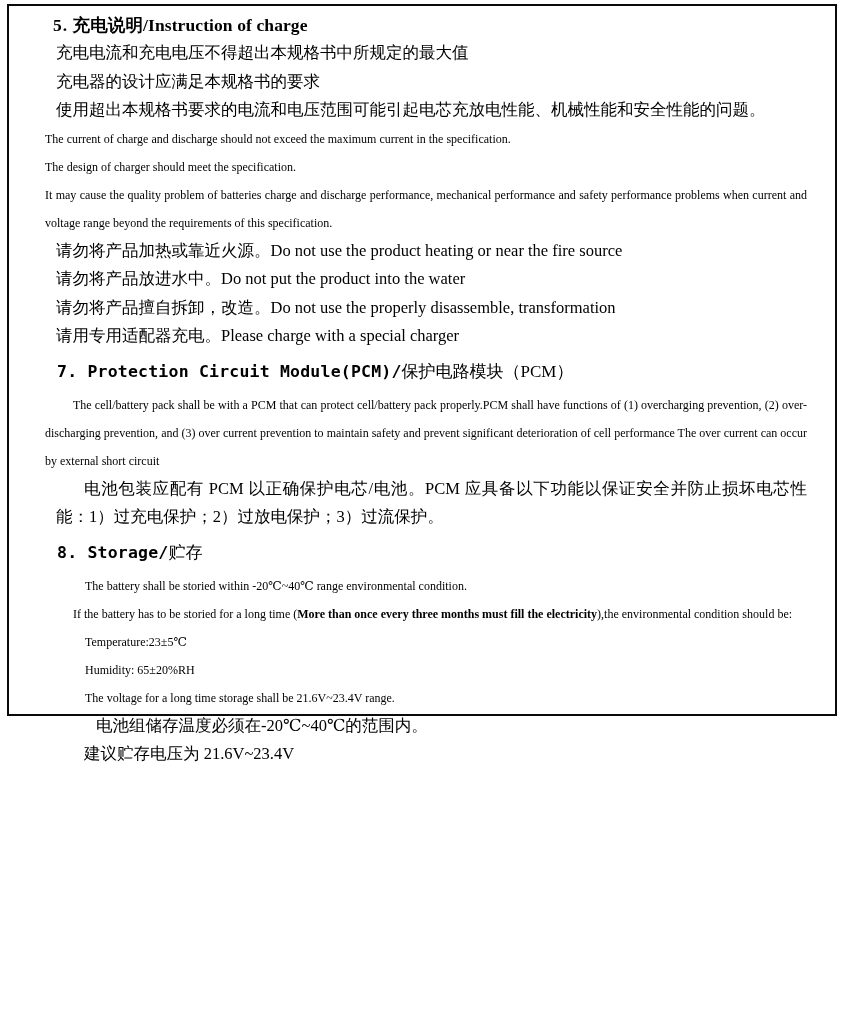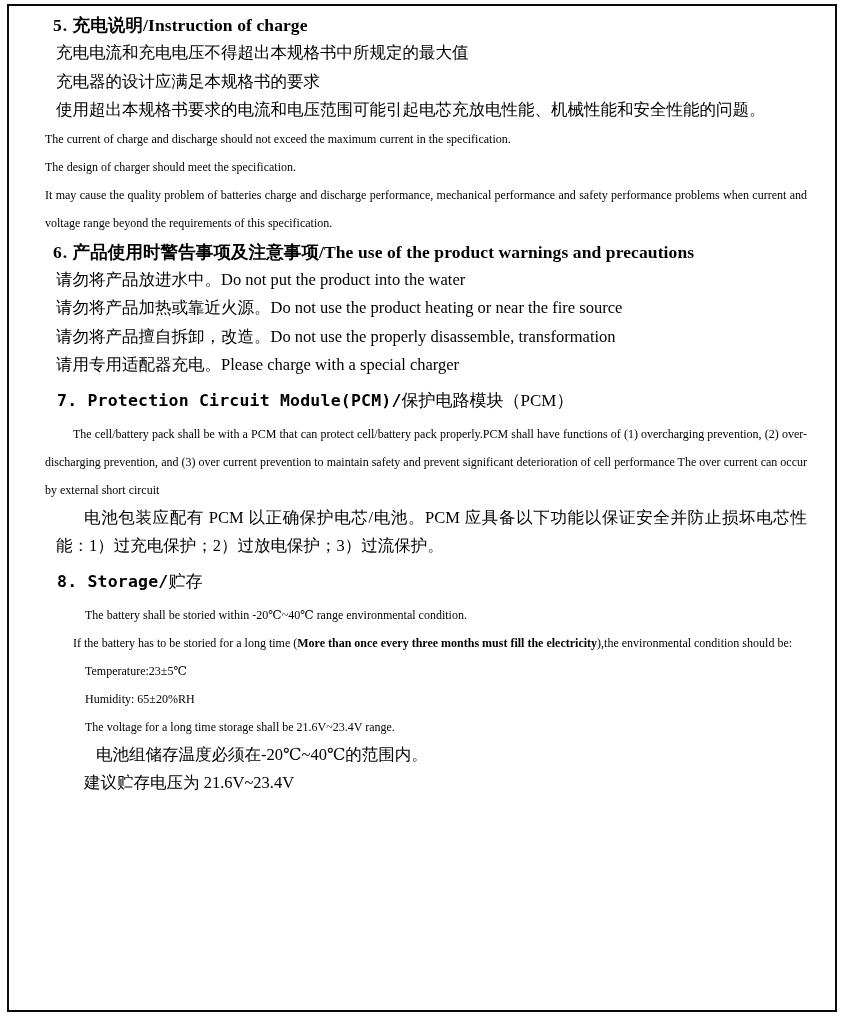--- a/index.html
+++ b/index.html
@@ -14,21 +14,21 @@
     color: #000000;
     overflow: hidden;
   }
 
   
   .page-frame {
     position: absolute;
     left: 7px;
     top: 4px;
     width: 830px;
-    height: 1008px;
+    height: 712px;
     border: 2px solid #0a0a0a;
     box-sizing: border-box;
     background: #ffffff;
   }
 
   .page-body {
     position: absolute;
     left: 36px;
     top: 4px;
     width: 762px;
@@ -99,24 +99,23 @@
 
       <p class="p p-cjk">充电电流和充电电压不得超出本规格书中所规定的最大值</p>
       <p class="p p-cjk">充电器的设计应满足本规格书的要求</p>
       <p class="p p-cjk">使用超出本规格书要求的电流和电压范围可能引起电芯充放电性能、机械性能和安全性能的问题。</p>
       <p class="p">The current of charge and discharge should not exceed the maximum current in the specification.</p>
       <p class="p">The design of charger should meet the specification.</p>
       <p class="p p-flow">It may cause the quality problem of batteries charge and discharge performance, mechanical performance and safety performance problems when current and voltage range beyond the requirements of this specification.</p>
     </div>
 
     <div>
-      <h2 class="h-serif"><span class="num">6.</span>&nbsp;<span>产品使用时警告事项及注意事项</span><span>/</span><span>The use of the product warnings and precautions</span></h2>
 
+      <p class="p p-cjk">请勿将产品加热或靠近火源。Do not use the product heating or near the fire source</p>
       <p class="p p-cjk">请勿将产品放进水中。Do not put the product into the water</p>
-      <p class="p p-cjk">请勿将产品加热或靠近火源。Do not use the product heating or near the fire source</p>
       <p class="p p-cjk">请勿将产品擅自拆卸，改造。Do not use the properly disassemble, transformation</p>
       <p class="p p-cjk">请用专用适配器充电。Please charge with a special charger</p>
     </div>
 
     <div>
       <h2 class="h-mono"><span class="mono-part">7.</span><span class="mono-part">&nbsp;</span><span class="mono-part">Protection Circuit Module(PCM)</span><span class="mono-part">/</span><span class="cjk-part">保护电路模块（PCM）</span></h2>
 
       <p class="p p-flow indent-1">The cell/battery pack shall be with a PCM that can protect cell/battery pack properly.PCM shall have functions of (1) overcharging prevention, (2) over-discharging prevention, and (3) over current prevention to maintain safety and prevent significant deterioration of cell performance The over current can occur by external short circuit</p>
       <p class="p p-cjk p-flow indent-1">电池包装应配有 PCM 以正确保护电芯/电池。PCM 应具备以下功能以保证安全并防止损坏电芯性能：1）过充电保护；2）过放电保护；3）过流保护。</p>
     </div>

